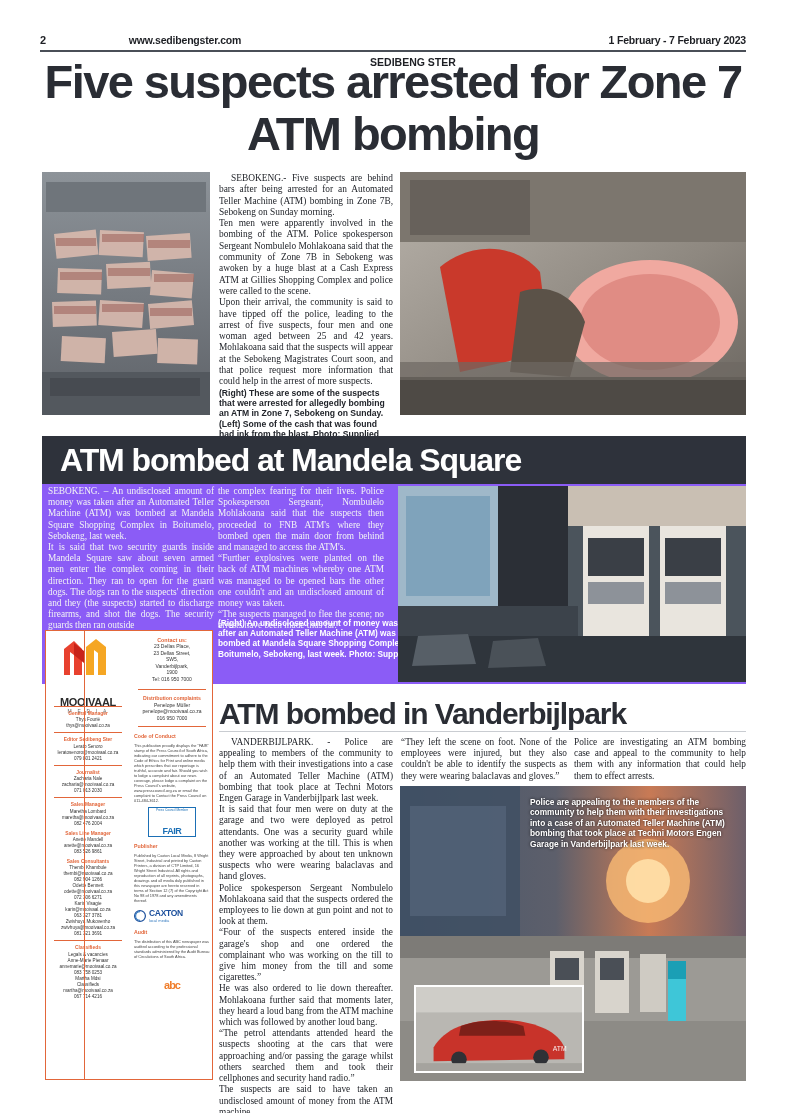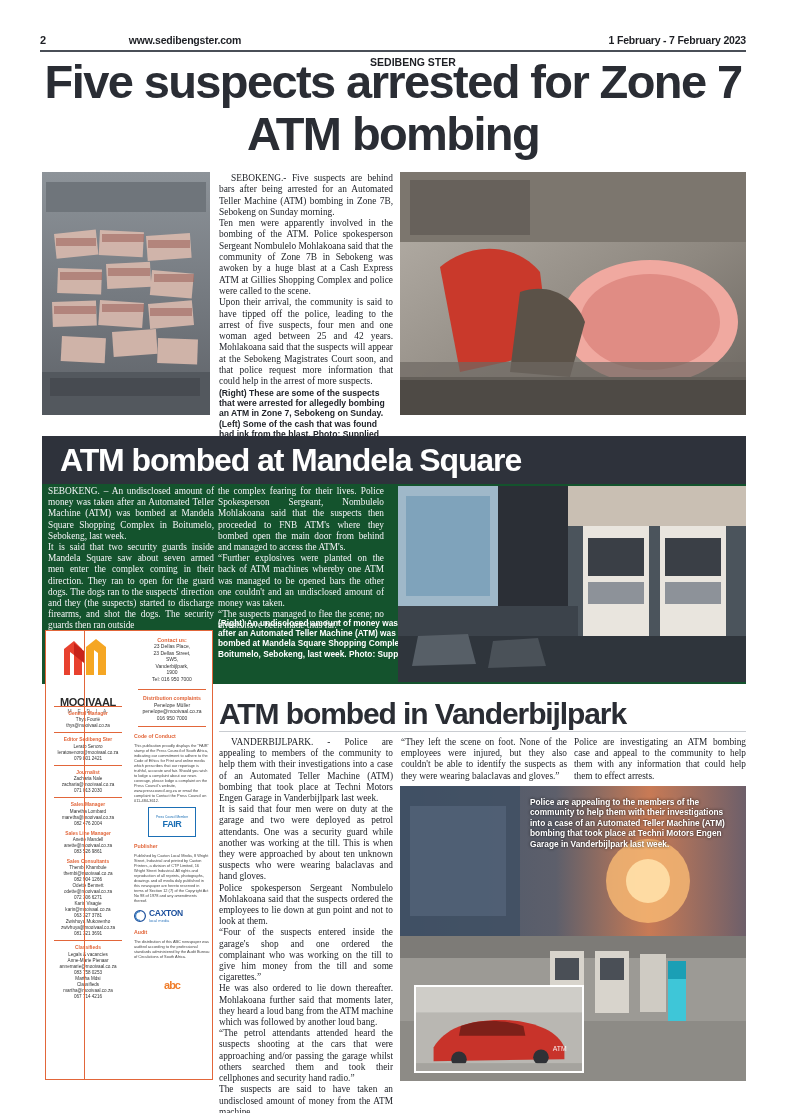--- a/index.html
+++ b/index.html
@@ -65,21 +65,21 @@
   }
   .banner2 .txt {
     position:absolute; left:18px; top:5px; width:670px;
     font-family:"Liberation Sans", sans-serif;
     font-weight:bold; font-size:32px; line-height:38px;
     color:#ffffff; letter-spacing:-1.1px;
   }
 
   .art2-body {
     position:absolute; left:42px; top:484px; width:704px; height:200px;
-    background:#14532d; color:#f2f3f5;
+    background:#8b5cf6; color:#f2f3f5;
   }
   .art2-col {
     position:absolute; width:166px;
     font-size:9.3px; line-height:11.2px; text-align:justify;
   }
   .art2-col p { margin:0; }
   .art2-c1 { left:6px; top:2px; }
   .art2-c2 { left:176px; top:2px; }
   .art2-photo { left:398px; top:486px; width:348px; height:196px; }
 
@@ -146,21 +146,21 @@
     font-size:5.4px; color:#e2663a; text-align:center; margin-top:6px;
   }
   .sb-addr {
     font-family:"Liberation Sans", sans-serif;
     font-size:5px; color:#333; line-height:6.6px; text-align:center;
   }
 
   .pressfair {
     width:48px; height:30px; margin:4px auto 0 auto;
     border:1px solid #1b6fb5; display:flex; flex-direction:column;
-    align-items:center; justify-content:center;
+    align-items:center; justify-content:space-between;
   }
   .pf-top {
     font-family:"Liberation Sans", sans-serif; font-size:3.2px;
     color:#1b6fb5; line-height:4px; text-align:center;
   }
   .pf-big {
     font-family:"Liberation Sans", sans-serif; font-weight:bold;
     font-size:9px; color:#1b6fb5; letter-spacing:-0.4px;
   }
   .caxton {

